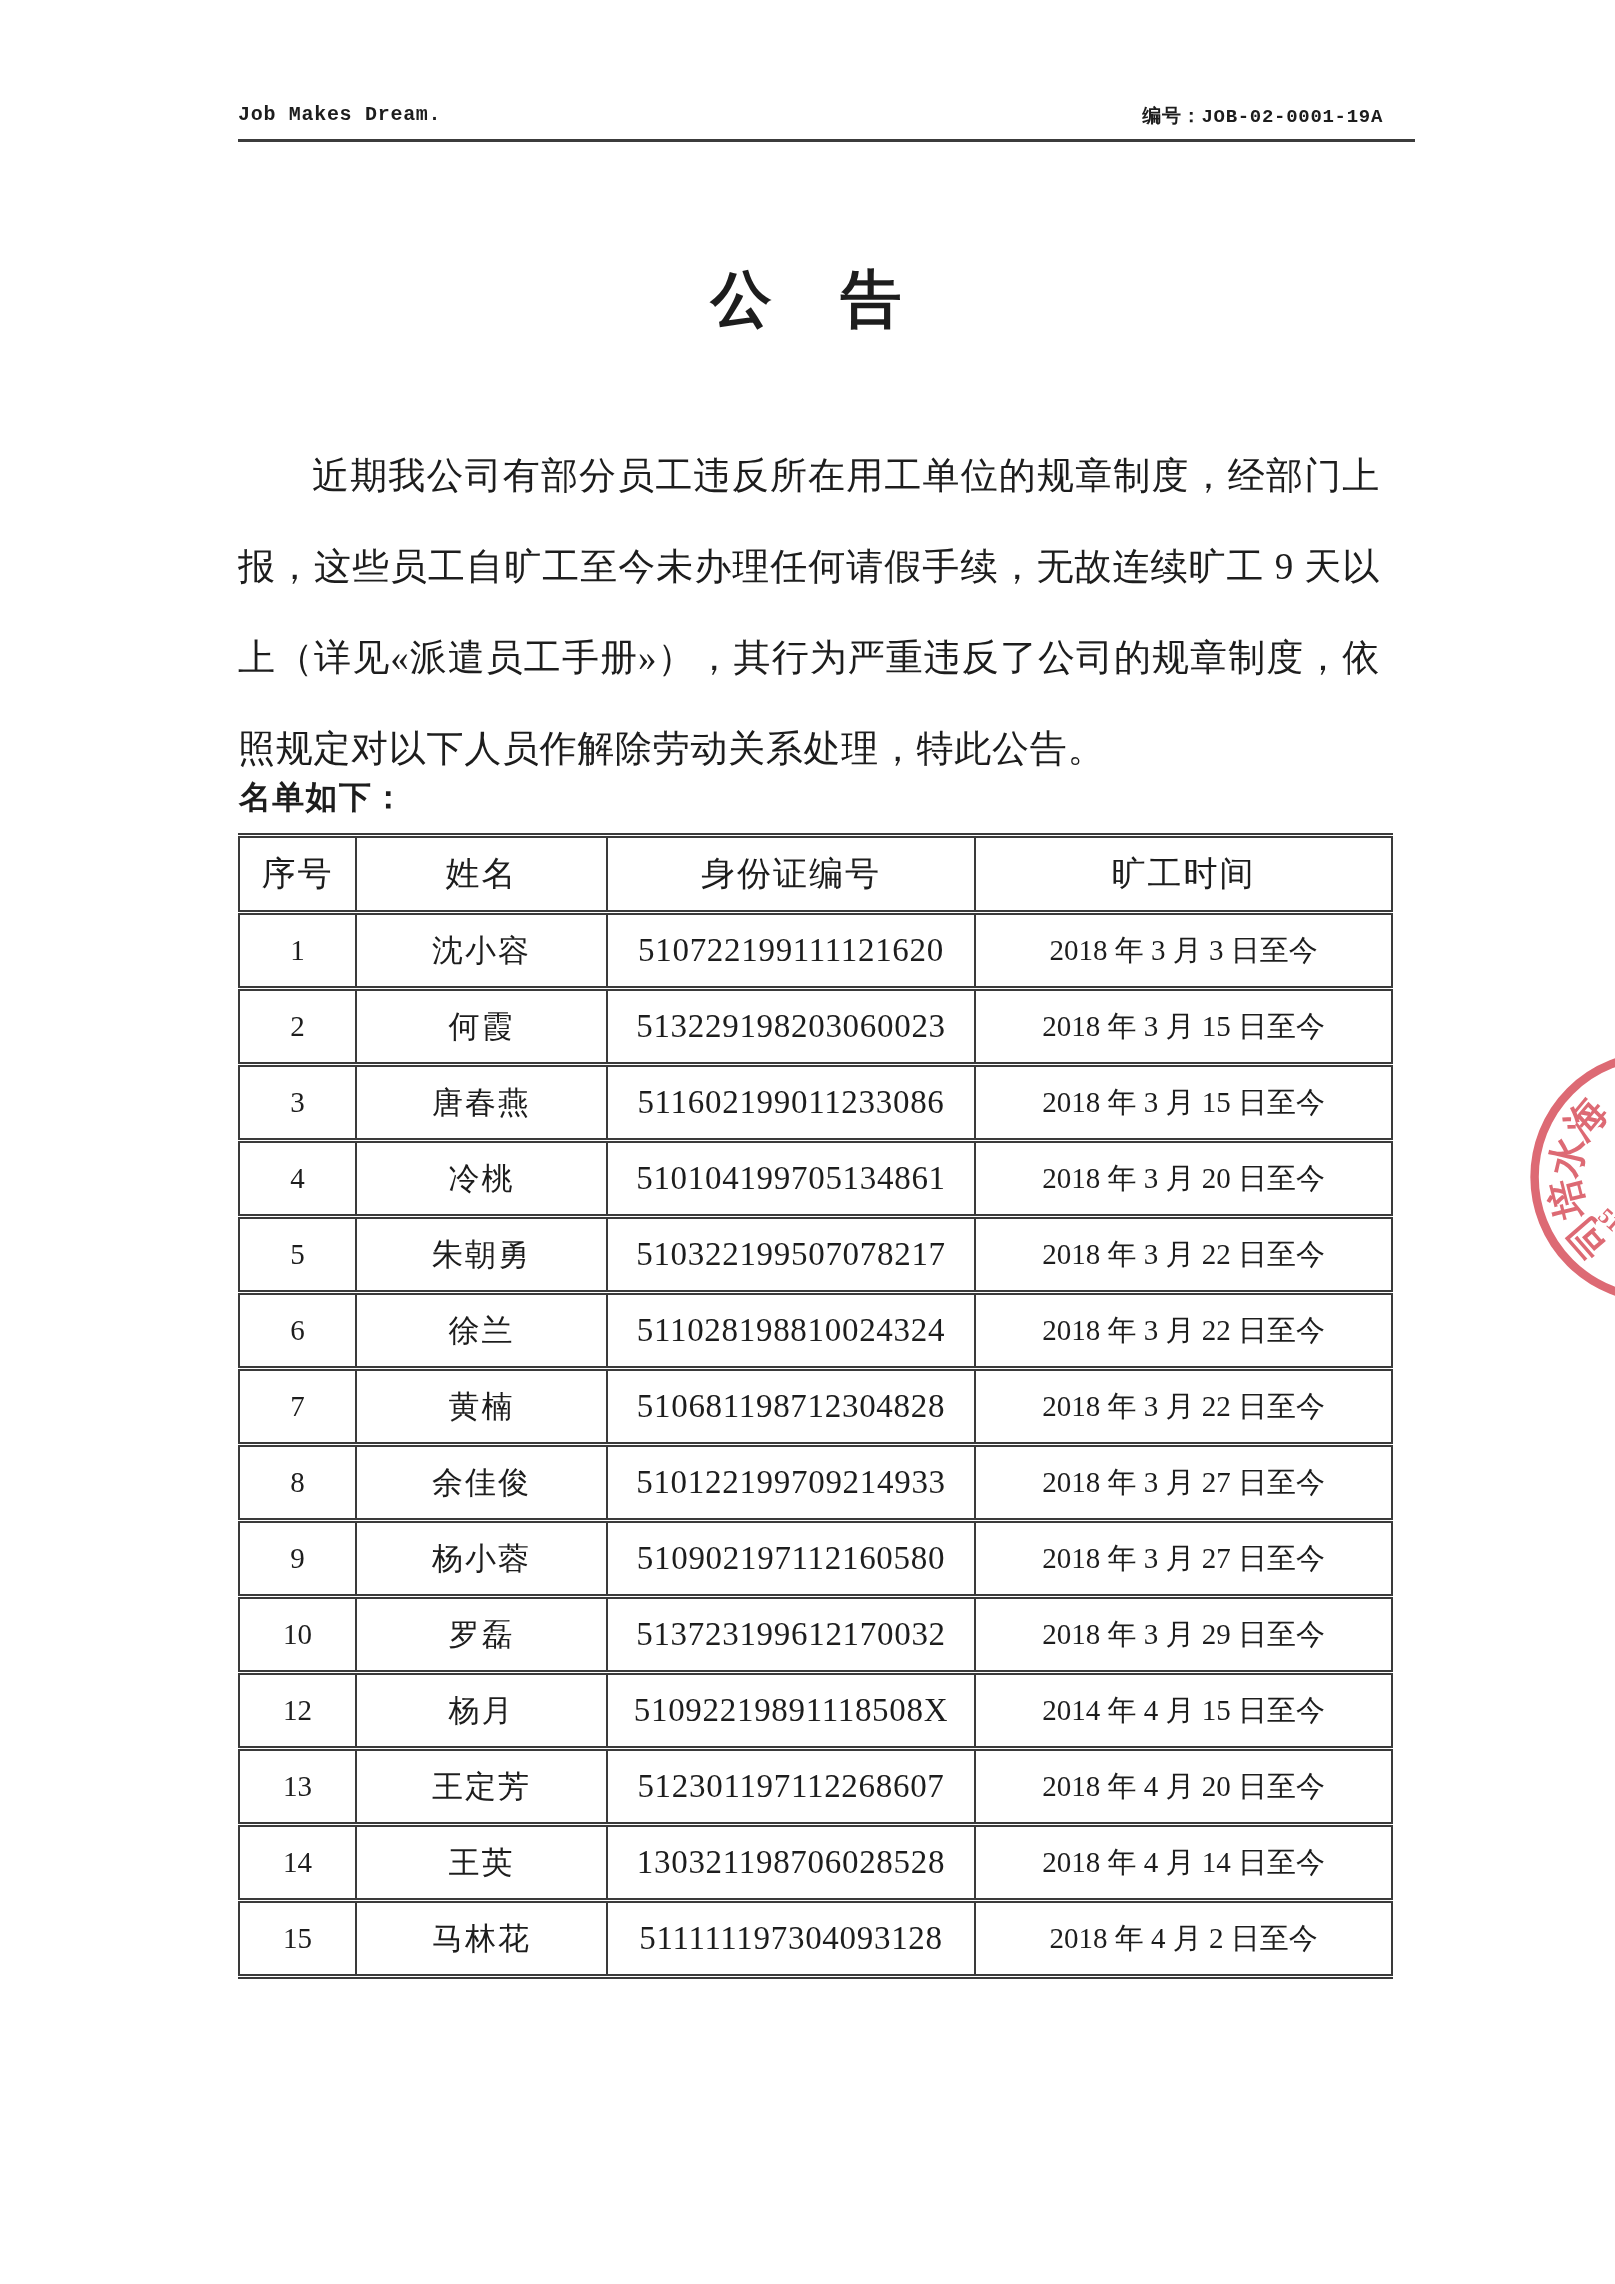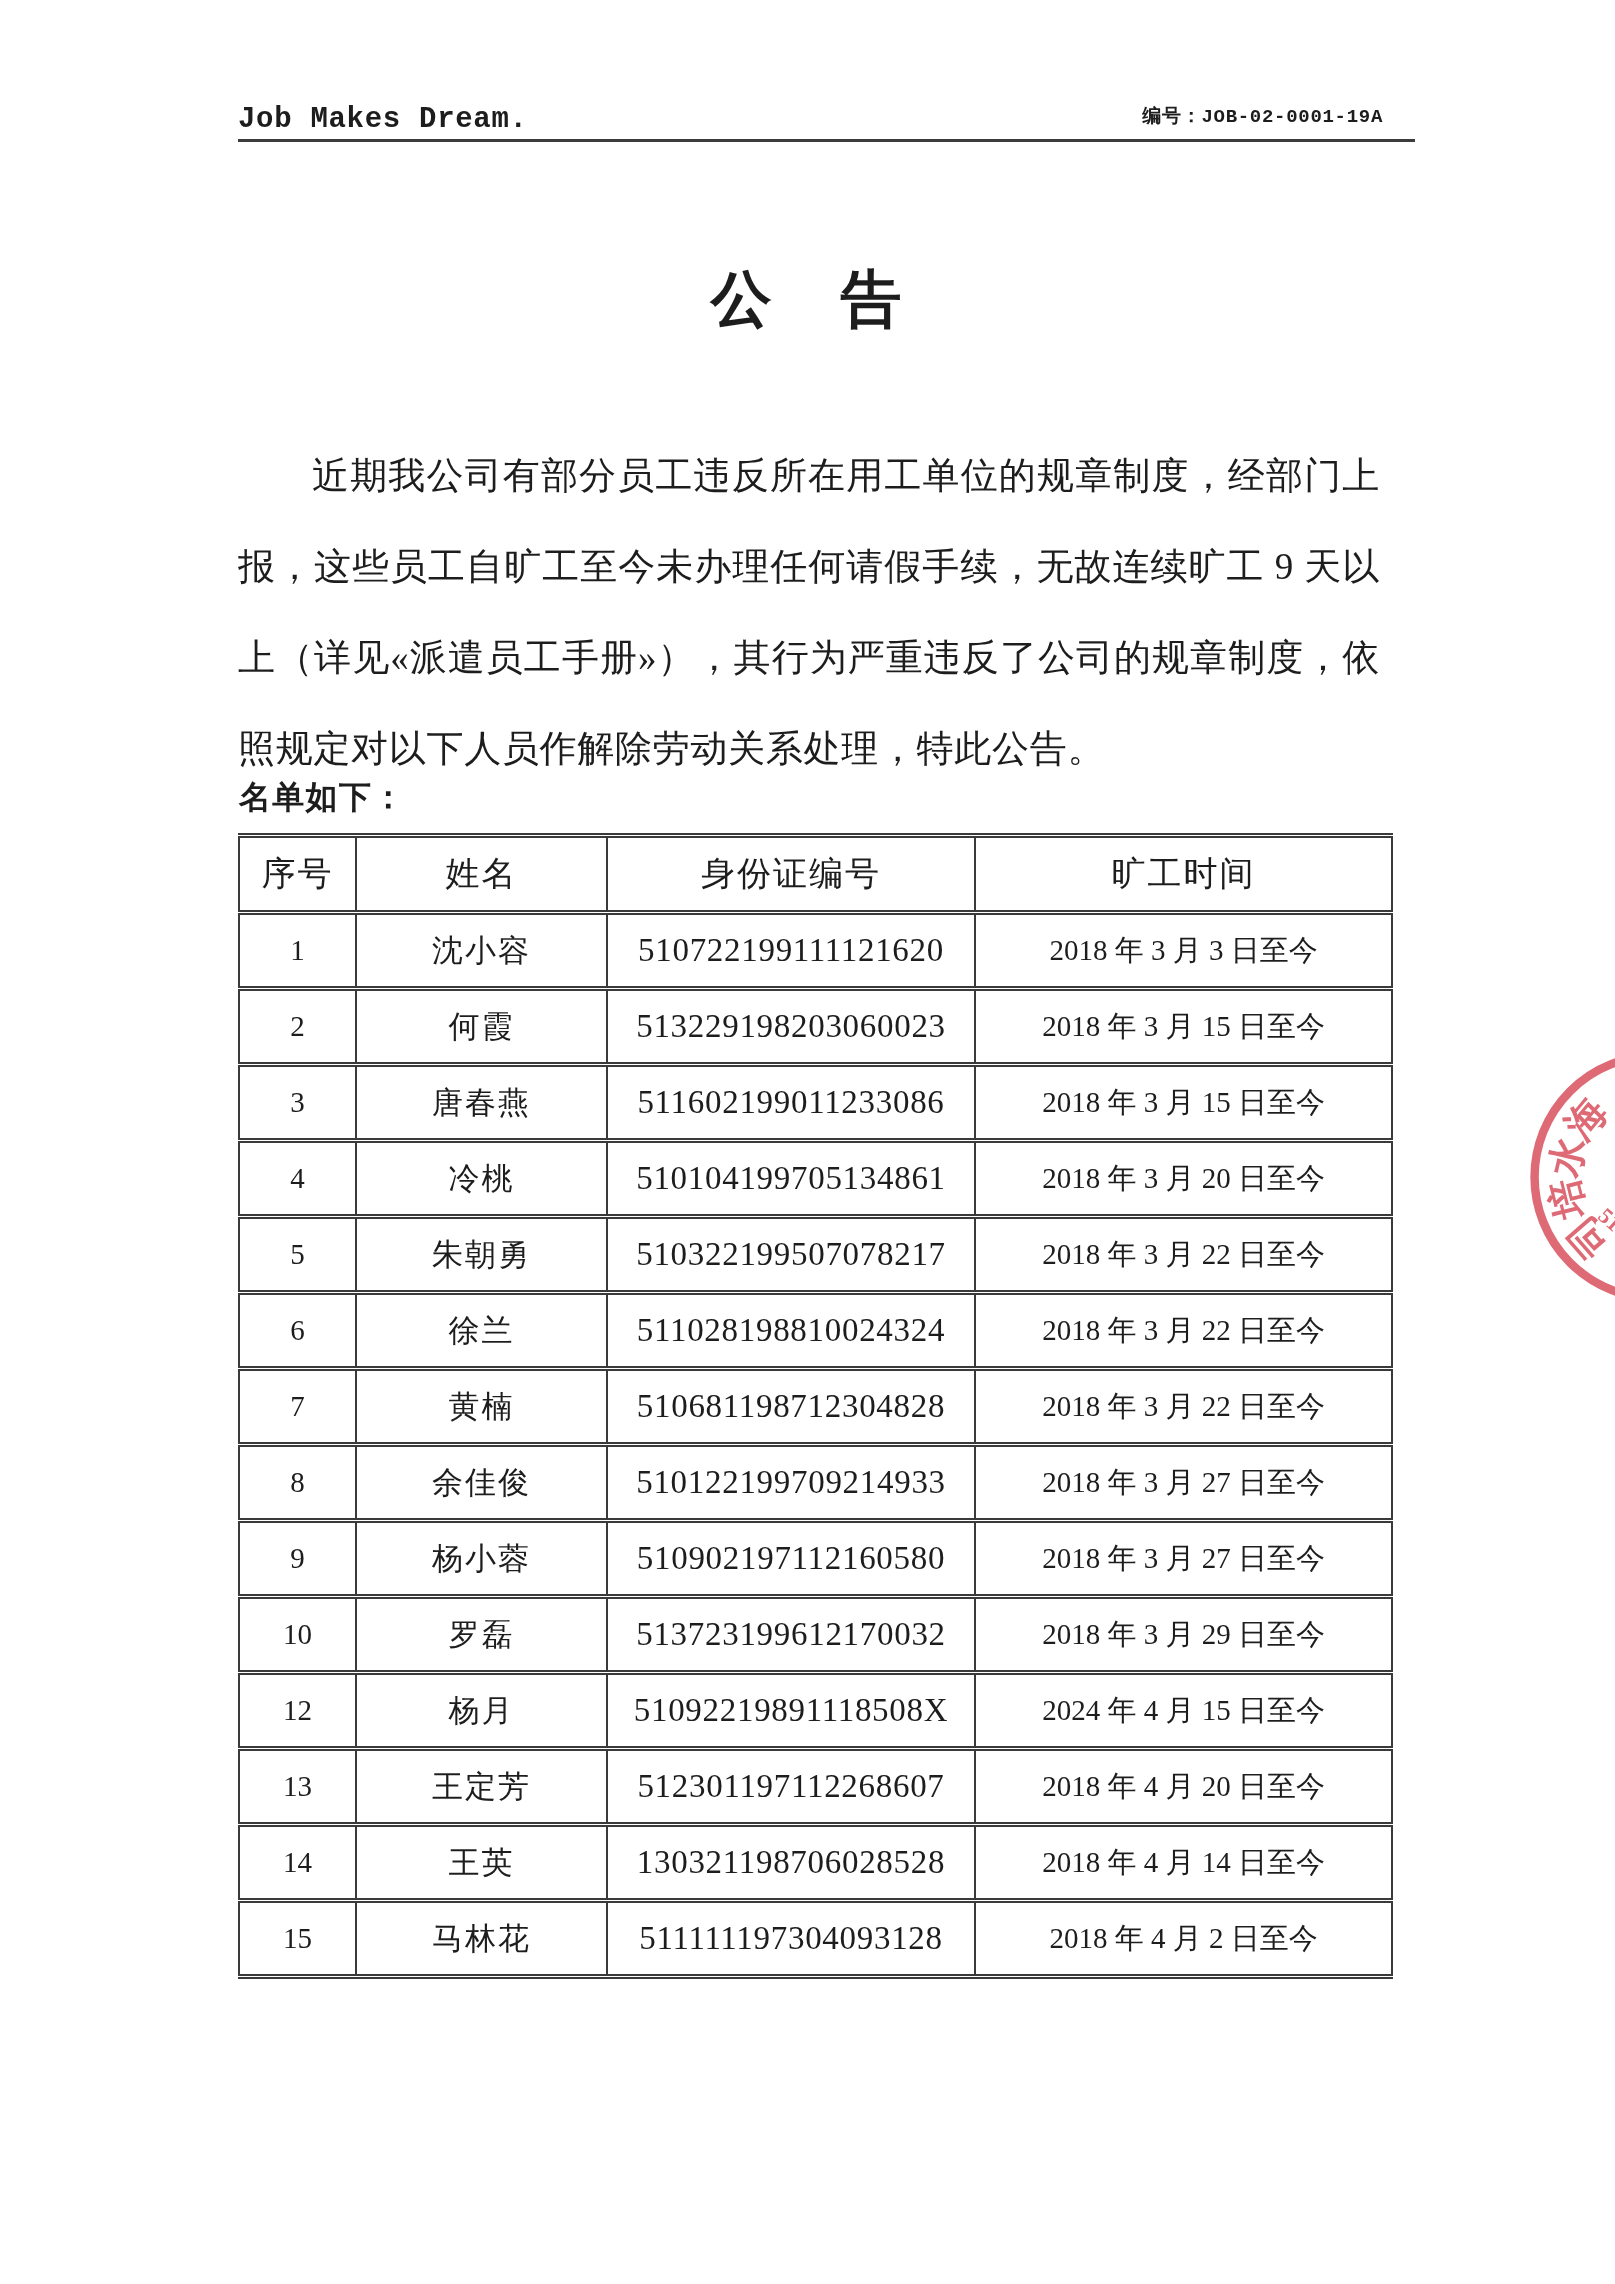--- a/index.html
+++ b/index.html
@@ -9,21 +9,21 @@
     height: 2284px;
     margin: 0 auto;
     background: #ffffff;
     overflow: hidden;
     font-family: "Liberation Serif", "DejaVu Serif", serif;
     color: #1d1d1d;
   }
   .header-left {
     position: absolute; left: 238px; top: 103px;
     font-family: "Liberation Mono", "DejaVu Sans Mono", monospace;
-    font-size: 29px; font-weight: 700; letter-spacing: 0.7px;
+    font-size: 20px; font-weight: 700; letter-spacing: 0.7px;
   }
   .header-right {
     position: absolute; right: 233px; top: 103px;
     font-family: "Liberation Mono", "DejaVu Sans Mono", monospace;
     font-size: 19px; font-weight: 700; letter-spacing: 0.7px;
   }
   .header-rule {
     position: absolute; left: 238px; top: 139px;
     width: 1177px; height: 3.3px; background: #3c3c3c;
   }
@@ -170,21 +170,21 @@
         <tr>
           <td class="c0">10</td>
           <td class="c1">罗磊</td>
           <td class="c2">513723199612170032</td>
           <td class="c3">2018 年 3 月 29 日至今</td>
         </tr>
         <tr>
           <td class="c0">12</td>
           <td class="c1">杨月</td>
           <td class="c2">51092219891118508X</td>
-          <td class="c3">2024 年 4 月 15 日至今</td>
+          <td class="c3">2014 年 4 月 15 日至今</td>
         </tr>
         <tr>
           <td class="c0">13</td>
           <td class="c1">王定芳</td>
           <td class="c2">512301197112268607</td>
           <td class="c3">2018 年 4 月 20 日至今</td>
         </tr>
         <tr>
           <td class="c0">14</td>
           <td class="c1">王英</td>

